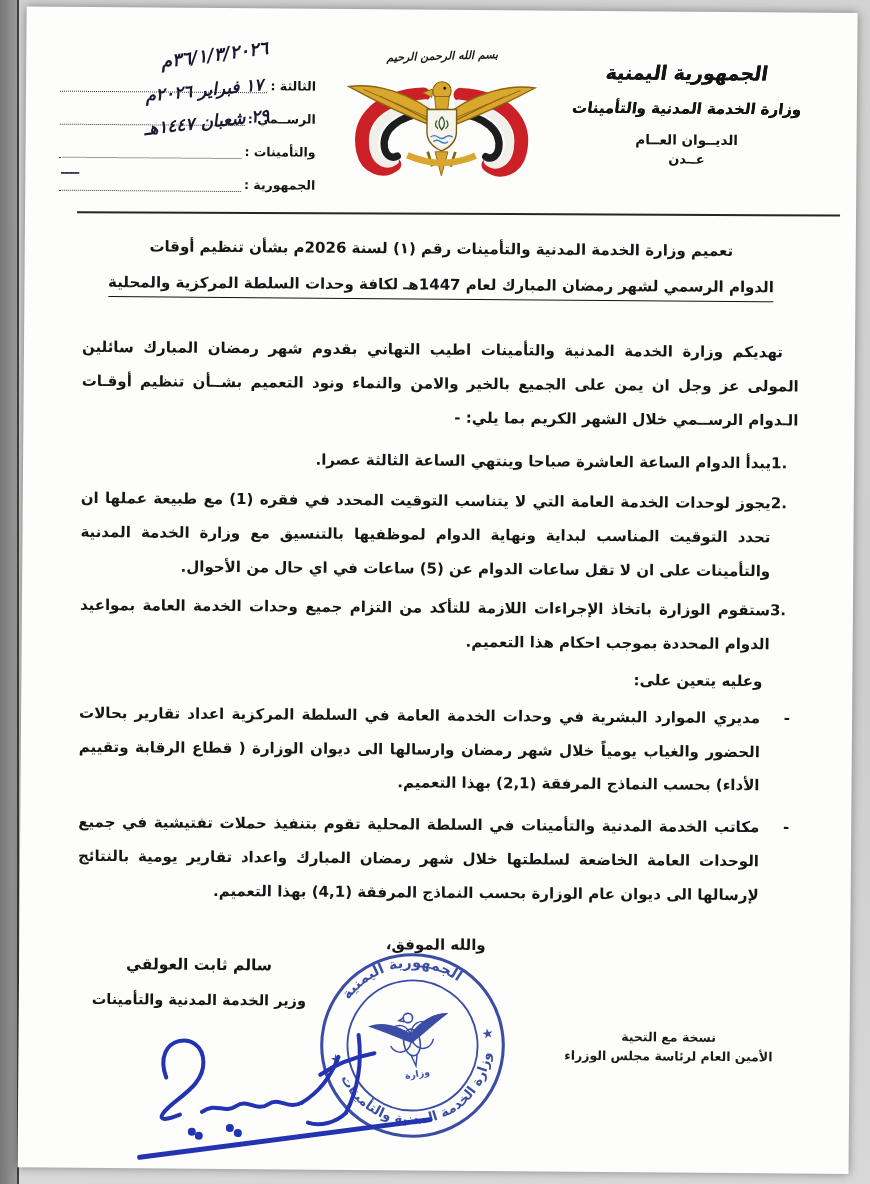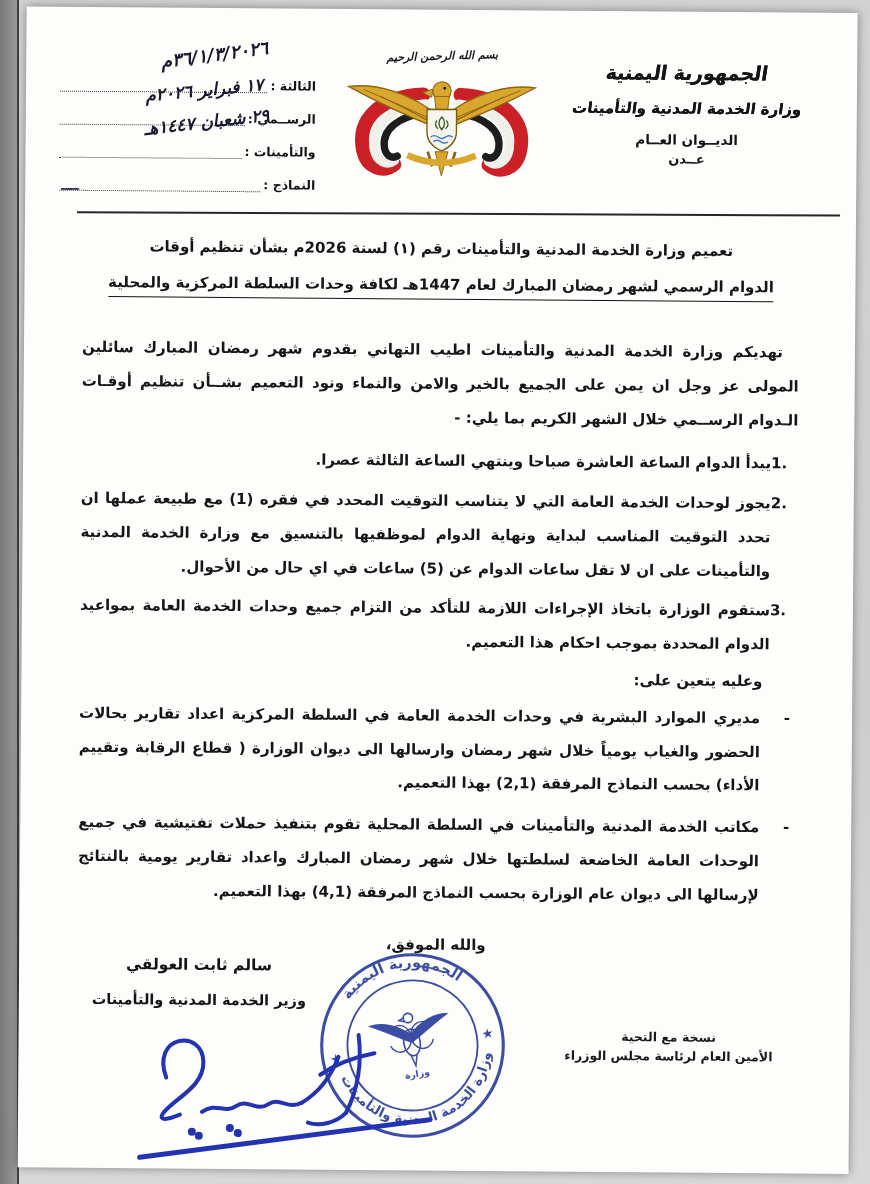--- a/index.html
+++ b/index.html
@@ -24,21 +24,21 @@
   .fld{position:relative;display:flex;align-items:flex-end;height:33px;}
   .fld .lbl{font-size:12.5px;font-weight:bold;color:#141414;white-space:nowrap;padding-left:3px;}
   .fld .dots{flex:1;border-bottom:1.6px dotted #3a3a3a;height:15px;}
   .fld .hand{
     position:absolute;white-space:nowrap;color:#181830;font-weight:bold;
     font-style:italic;font-size:17px;
   }
   .hand.v1{top:-16px;right:48px;transform:rotate(-8deg);font-size:18px;}
   .hand.v2{top:-13px;right:52px;transform:rotate(-6deg);}
   .hand.v3{top:-14px;right:46px;transform:rotate(-7deg);}
-  .hand.v4{top:20px;left:2px;transform:none;font-size:13px;font-style:normal;}
+  .hand.v4{top:4px;left:2px;transform:none;font-size:13px;font-style:normal;}
 
   .hdr-org{position:absolute;top:50px;right:30px;width:280px;text-align:center;direction:rtl;color:#141414;}
   .org-country{font-size:19px;font-weight:bold;transform:skewX(-8deg) scaleY(1.05);text-shadow:0 0 .6px #000;}
   .org-ministry{font-size:15px;font-weight:bold;margin-top:16px;transform:skewX(-7deg);text-shadow:0 0 .5px #000;}
   .org-office{font-size:13.5px;font-weight:bold;margin-top:14px;}
   .org-city{font-size:13px;font-weight:bold;margin-top:4px;}
 
   .hdr-center{position:absolute;top:40px;left:50%;width:240px;margin-left:-120px;text-align:center;}
   .basmala{font-size:11px;font-weight:bold;font-style:italic;color:#1b1b1b;transform:rotate(-2deg);letter-spacing:.5px;}
   .emblem{margin-top:4px;}
@@ -90,21 +90,21 @@
         <span class="lbl">الرســمي :</span>
         <span class="dots"></span>
         <span class="hand v2">١٧ فبراير ٢٠٢٦م</span>
       </div>
       <div class="fld">
         <span class="lbl">والتأمينات :</span>
         <span class="dots"></span>
         <span class="hand v3">٢٩ شعبان ١٤٤٧هـ</span>
       </div>
       <div class="fld">
-        <span class="lbl">النماذج :</span>
+        <span class="lbl">الجمهورية :</span>
         <span class="dots"></span>
         <span class="hand v4">ــــ</span>
       </div>
     </div>
 
     <div class="hdr-center">
       <div class="basmala">بسم الله الرحمن الرحيم</div>
       <svg class="emblem" width="212" height="126" viewBox="0 0 230 136">
 
         <g fill="none" stroke-linecap="round">

